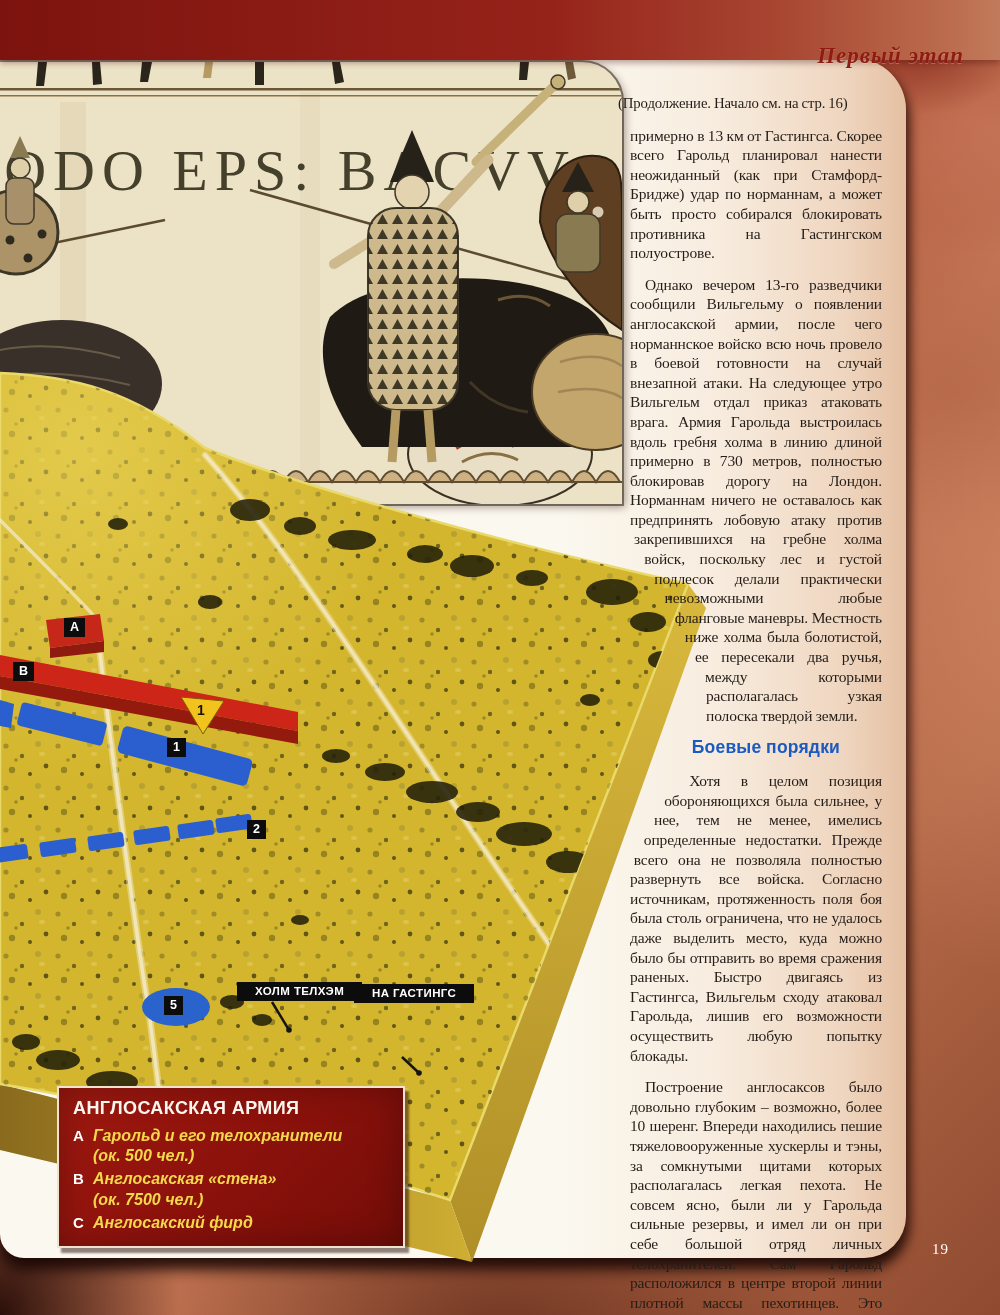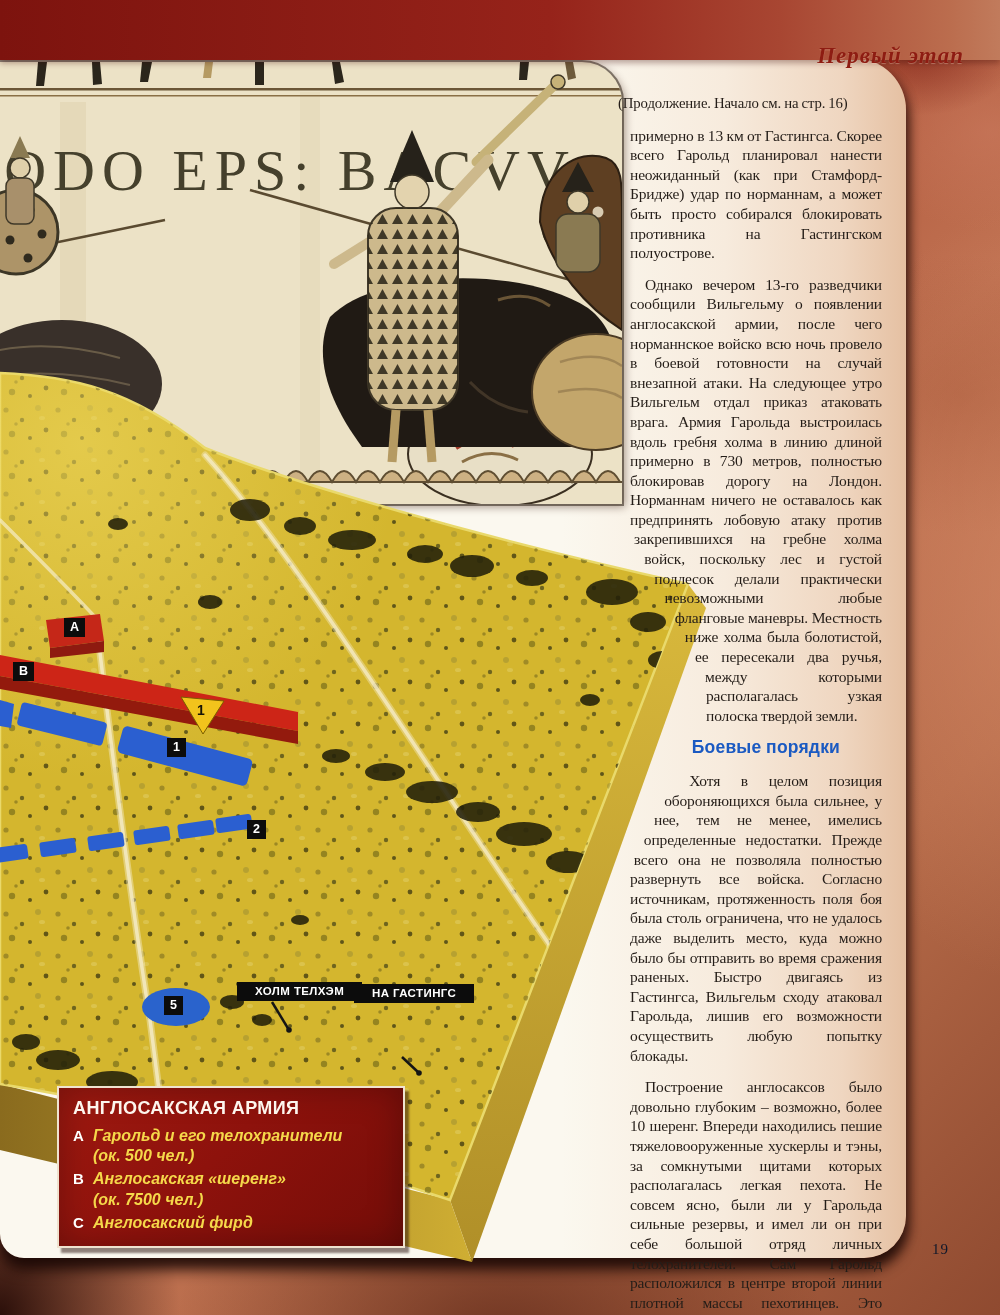--- a/index.html
+++ b/index.html
@@ -35,21 +35,21 @@
     box-shadow:0 12px 14px rgba(22,6,4,.8), 4px 6px 10px rgba(40,12,8,.45);
   }
   
   .section-header{
     position:absolute;top:44px;right:36px;z-index:7;
     font:italic 700 23px/1 "Liberation Serif",serif;
     color:#8e1c12;letter-spacing:1px;text-shadow:0 1px 1px rgba(255,220,200,.35);
   }
   .folio{
     position:absolute;left:932px;top:1242px;z-index:7;
-    font:400 15px/1 "Liberation Serif",serif;color:#0f172a;letter-spacing:1px;
+    font:400 15px/1 "Liberation Serif",serif;color:#ffffff;letter-spacing:1px;
   }
   
   .tapestry{
     position:absolute;left:0;top:62px;width:622px;height:442px;z-index:2;
     border-radius:0 40px 0 0;overflow:hidden;
     outline:2px solid rgba(50,38,25,.55);
     box-shadow:3px 3px 8px rgba(60,28,14,.45);
     background:#ece2c6;
   }
   .tapestry svg{display:block;}
@@ -330,21 +330,21 @@
 
 <div class="legend">
   <div class="legend-title">АНГЛОСАКСКАЯ АРМИЯ</div>
   <div class="legend-item">
     <span class="legend-key">A</span>
     <span class="legend-text">Гарольд и его телохранители</span>
   </div>
   <div class="legend-note">(ок. 500 чел.)</div>
   <div class="legend-item">
     <span class="legend-key">B</span>
-    <span class="legend-text">Англосакская «шеренг»</span>
+    <span class="legend-text">Англосакская «стена»</span>
   </div>
   <div class="legend-note">(ок. 7500 чел.)</div>
   <div class="legend-item">
     <span class="legend-key">C</span>
     <span class="legend-text">Англосакский фирд</span>
   </div>
 
 </div>
 
 <div class="article">

